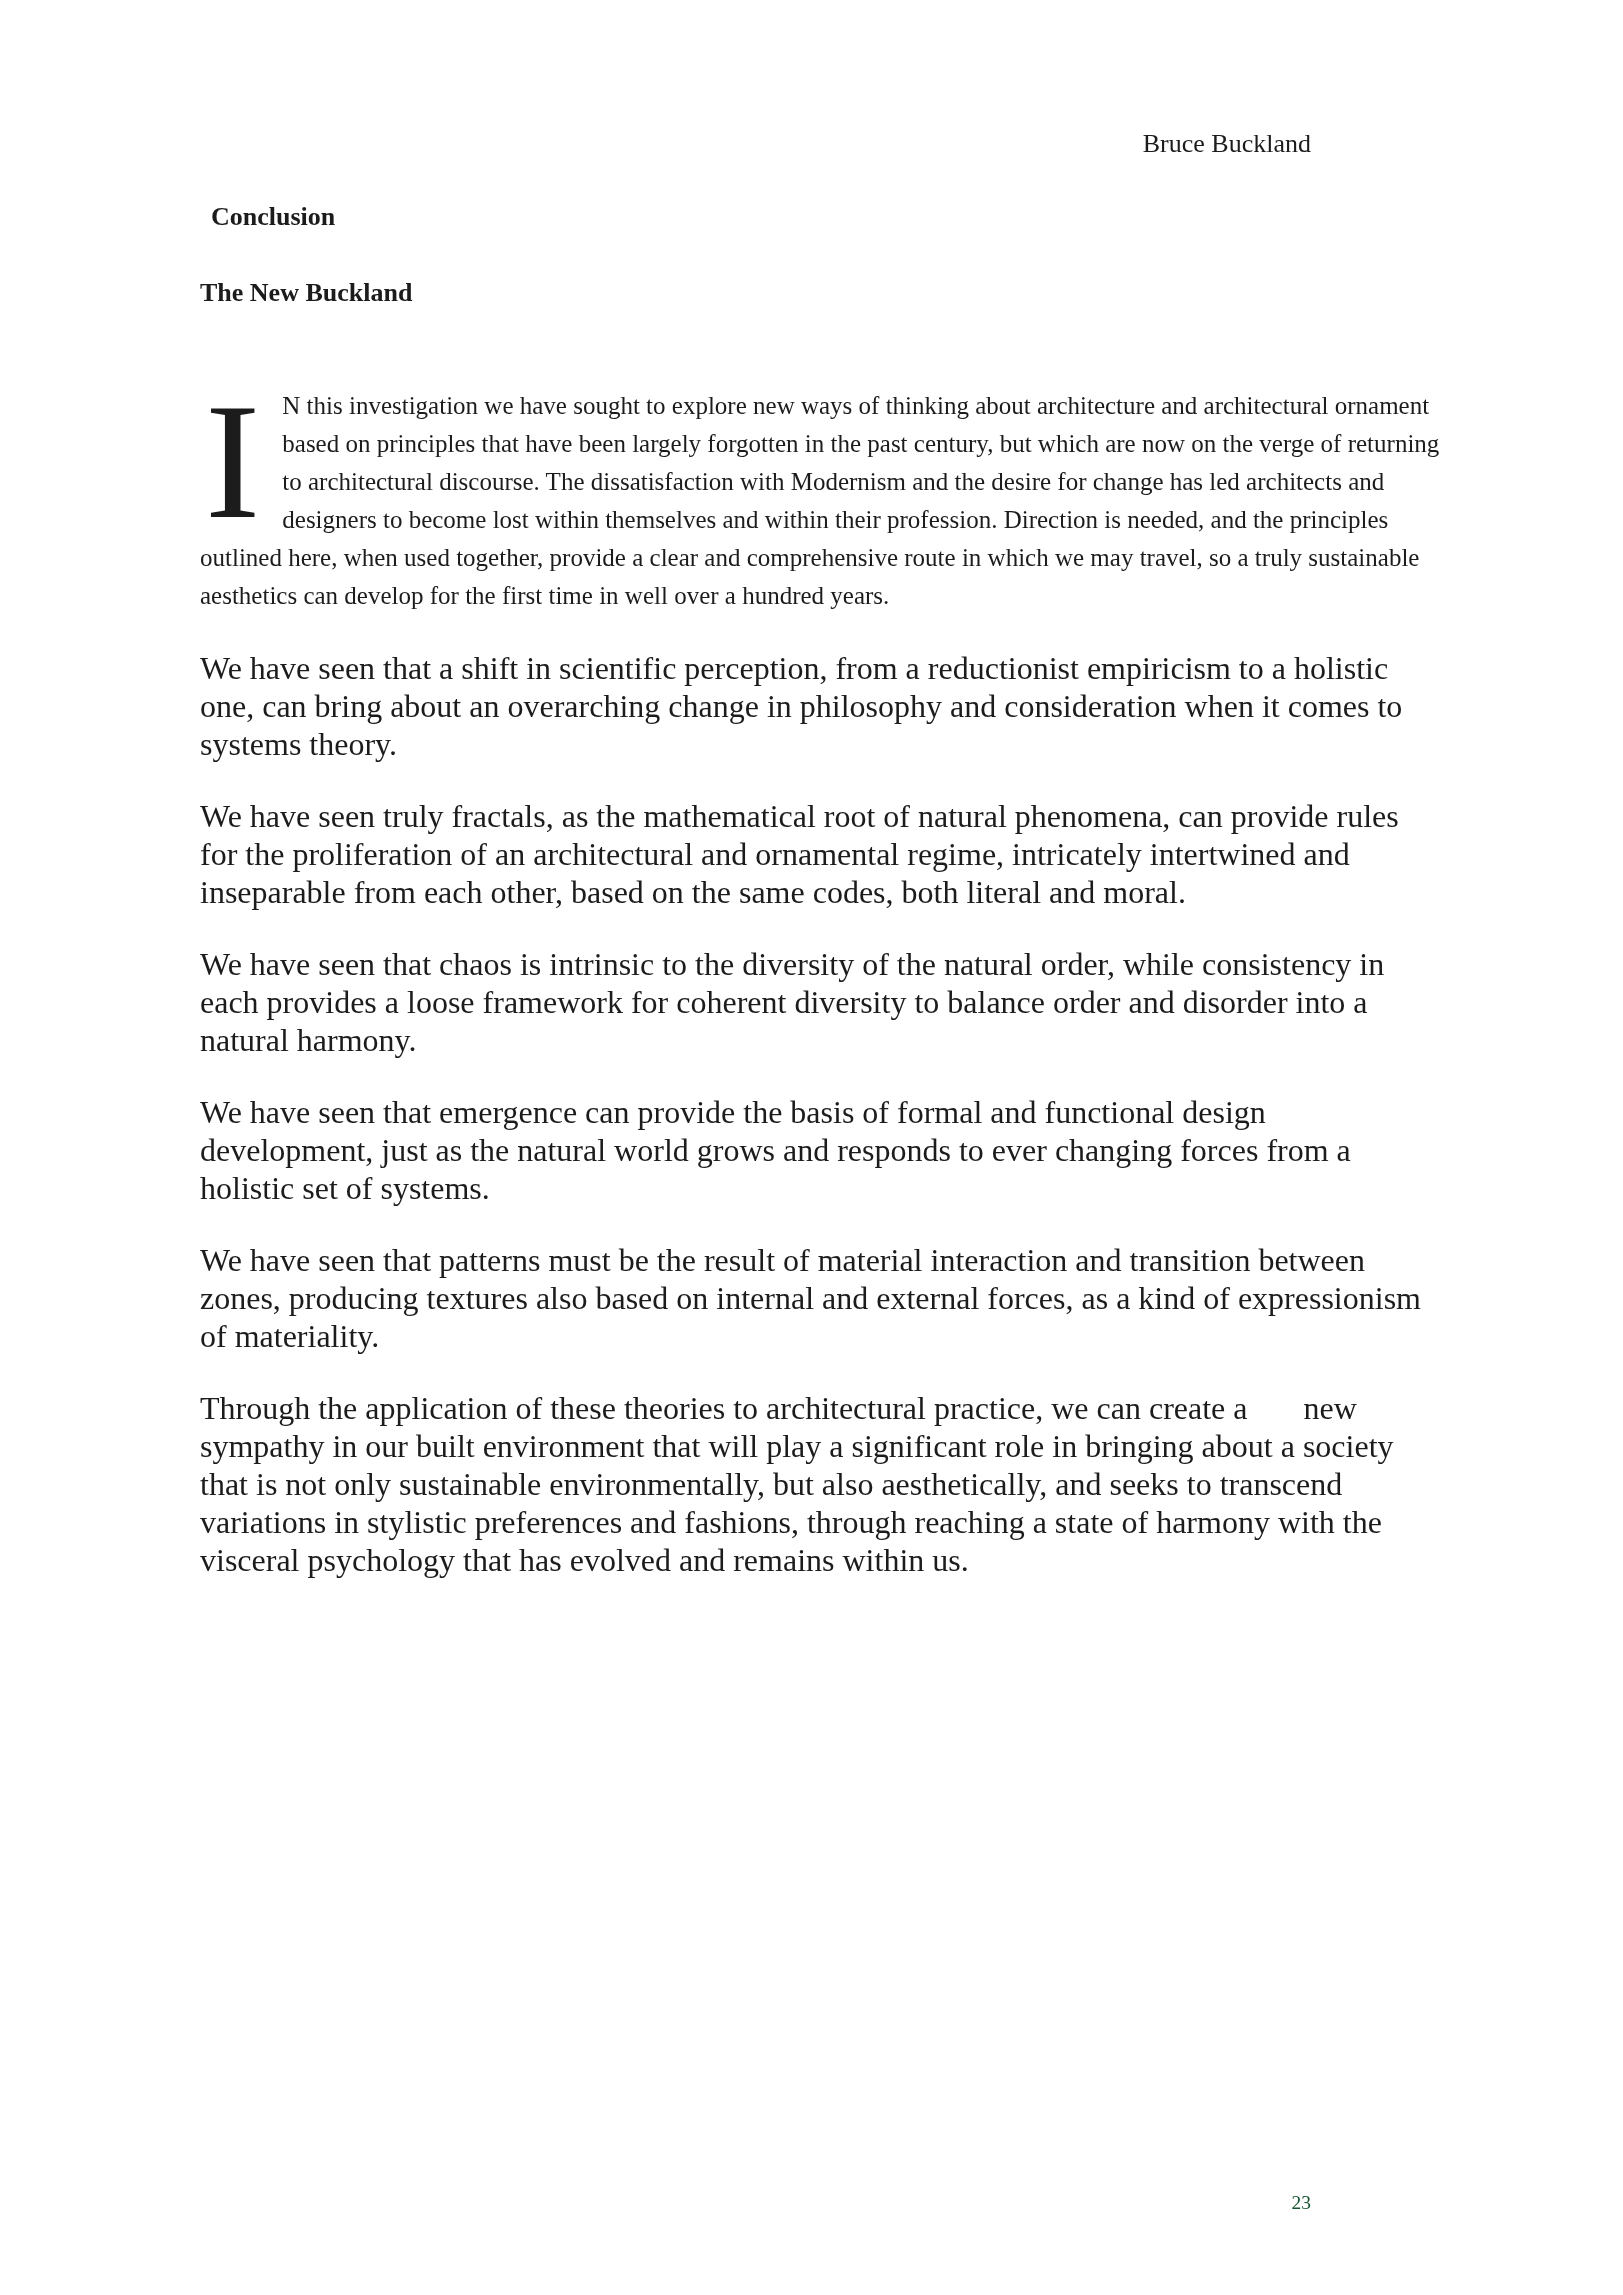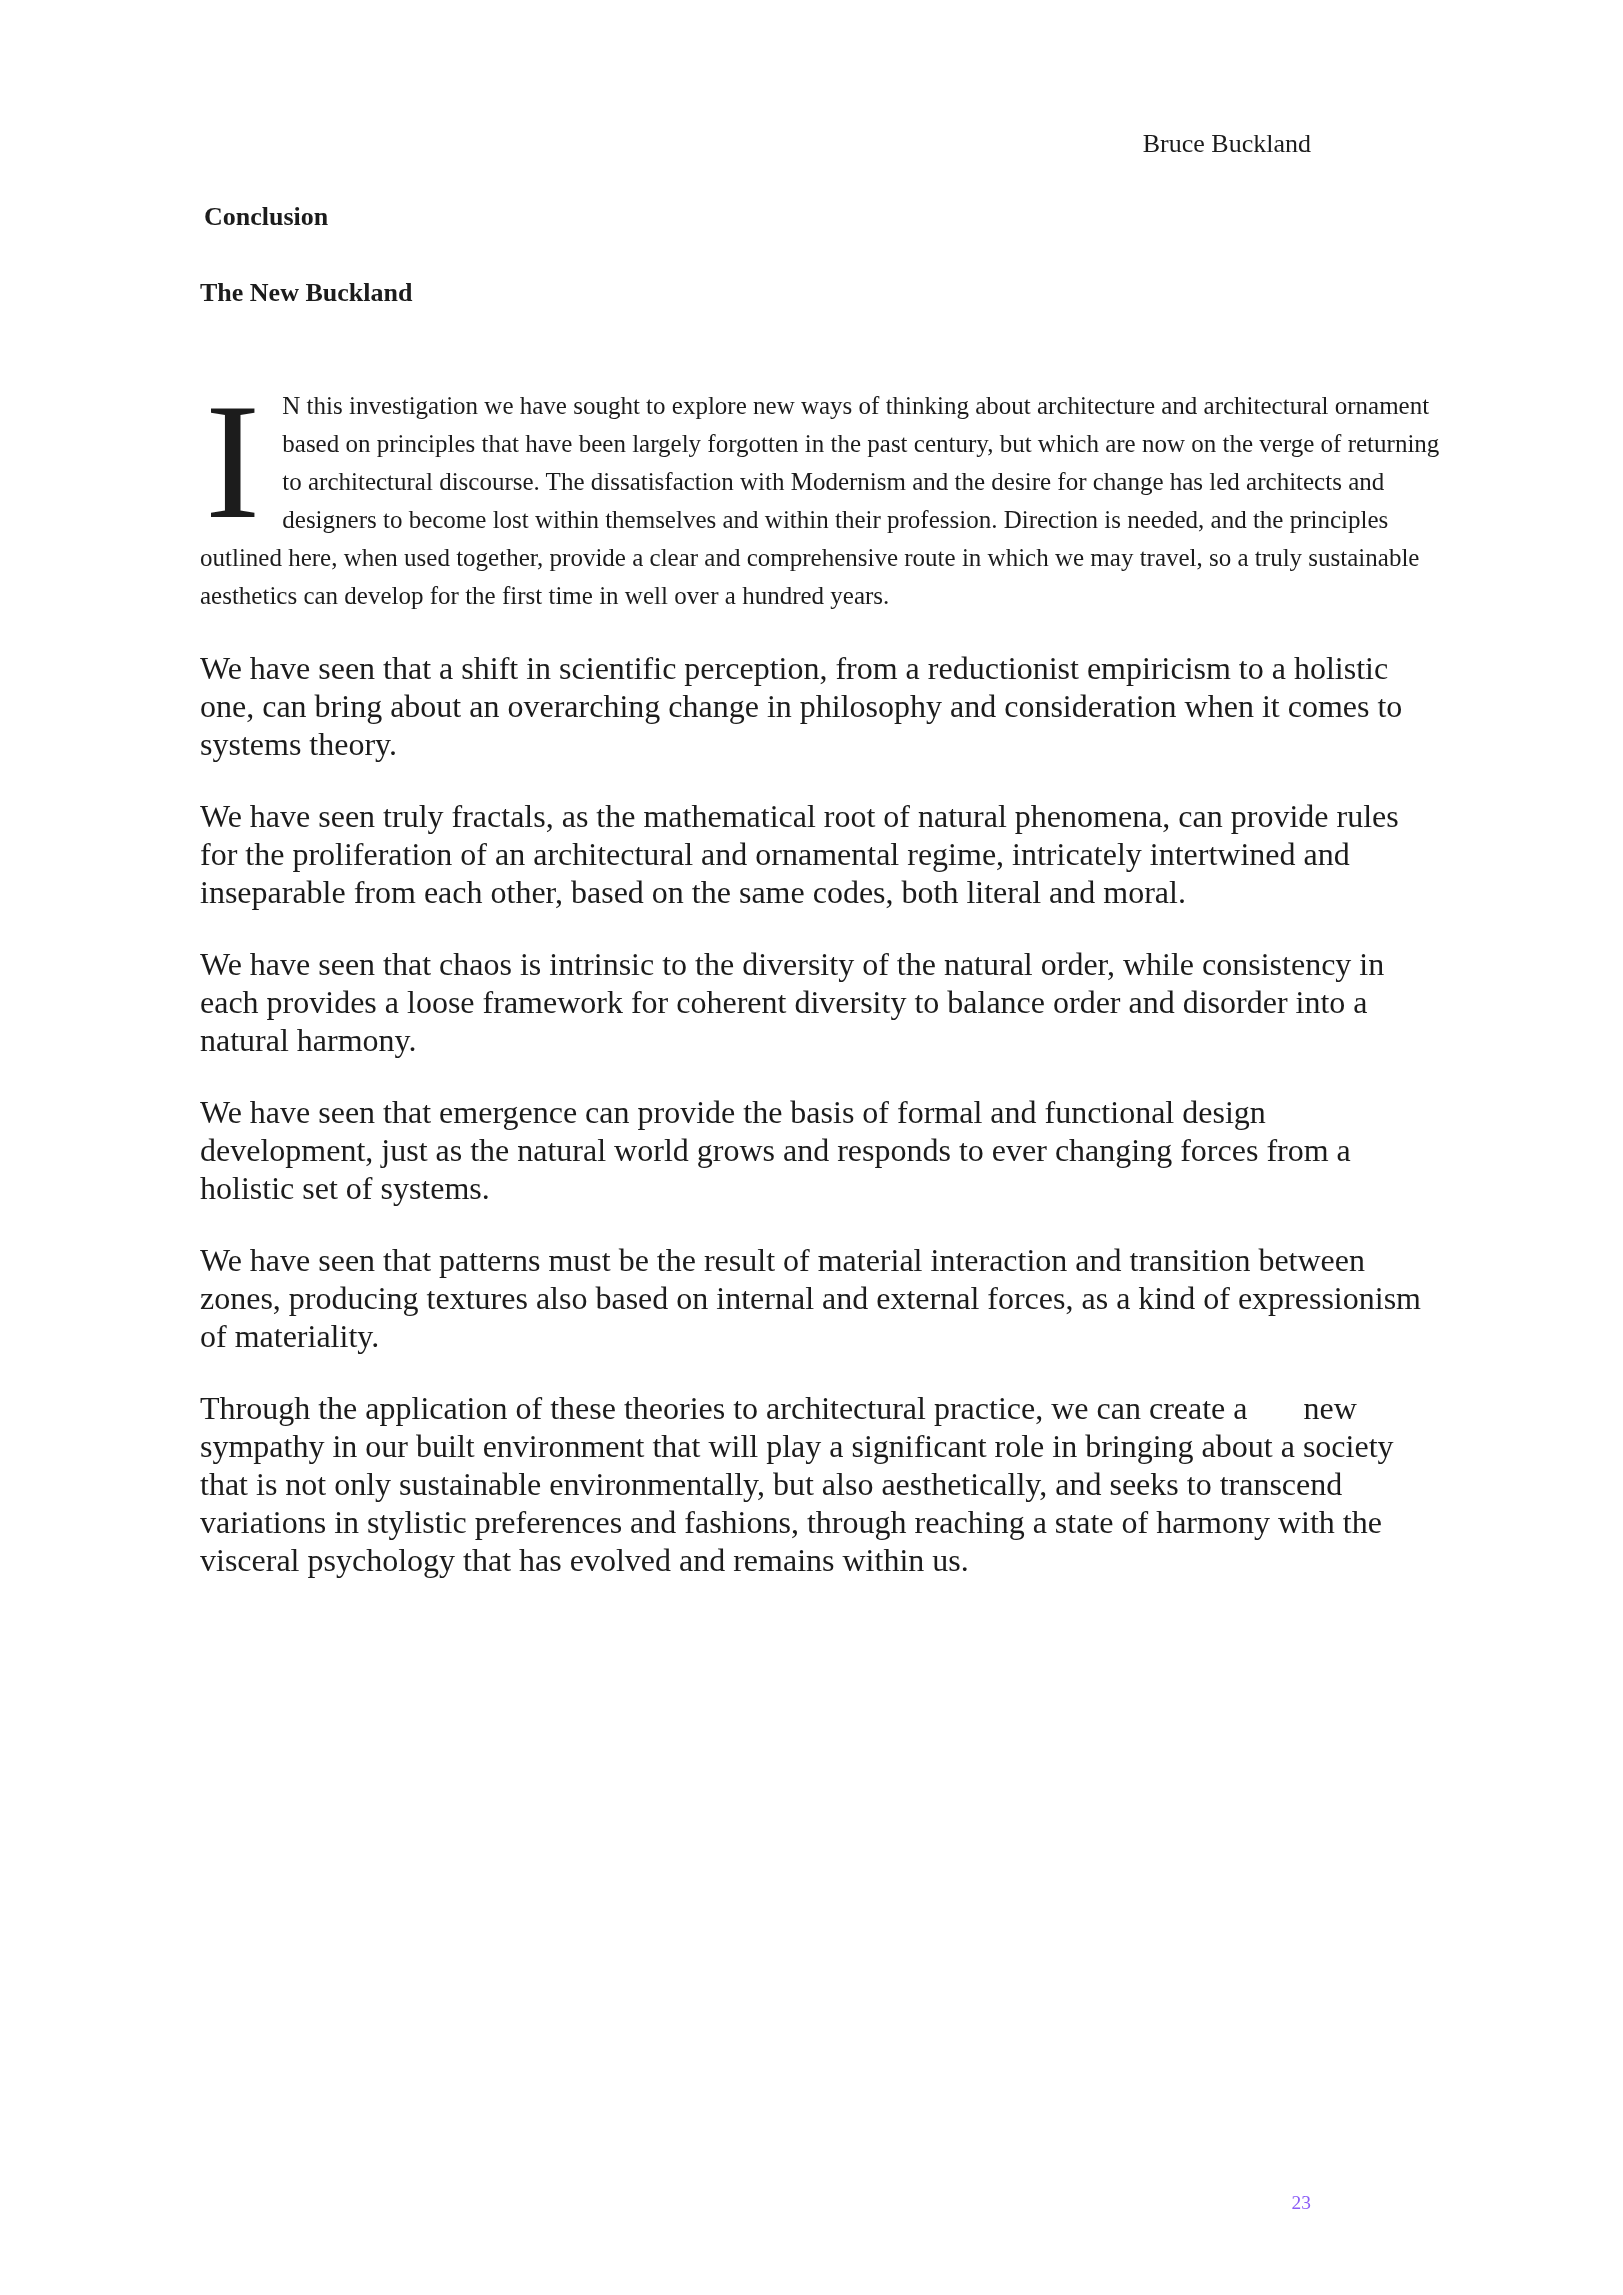--- a/index.html
+++ b/index.html
@@ -26,21 +26,21 @@
   }
   .content {
     position: absolute;
     top: 201px;
     left: 200px;
     width: 1241px;
   }
   .heading {
     font-size: 26px;
     font-weight: bold;
-    margin: 0 0 44px 4px;
+    margin: 0 0 44px 11px;
     line-height: 32px;
   }
   .subheading {
     font-size: 26px;
     font-weight: bold;
     margin: 0 0 78px 0;
     line-height: 32px;
   }
   .body-par {
     font-size: 32px;
@@ -63,21 +63,21 @@
     color: #1c1c1c;
   }
   .italic-phrase {
     margin-left: 48px;
   }
   .page-number {
     position: absolute;
     top: 2192px;
     right: 184px;
     font-size: 19.4px;
-    color: #8b5cf6;
+    color: #14532d;
   }
 </style>
 </head>
 <body>
 
 <div class="page">
 
   <div class="header-author">Bruce Buckland</div>
 
   <div class="content">

